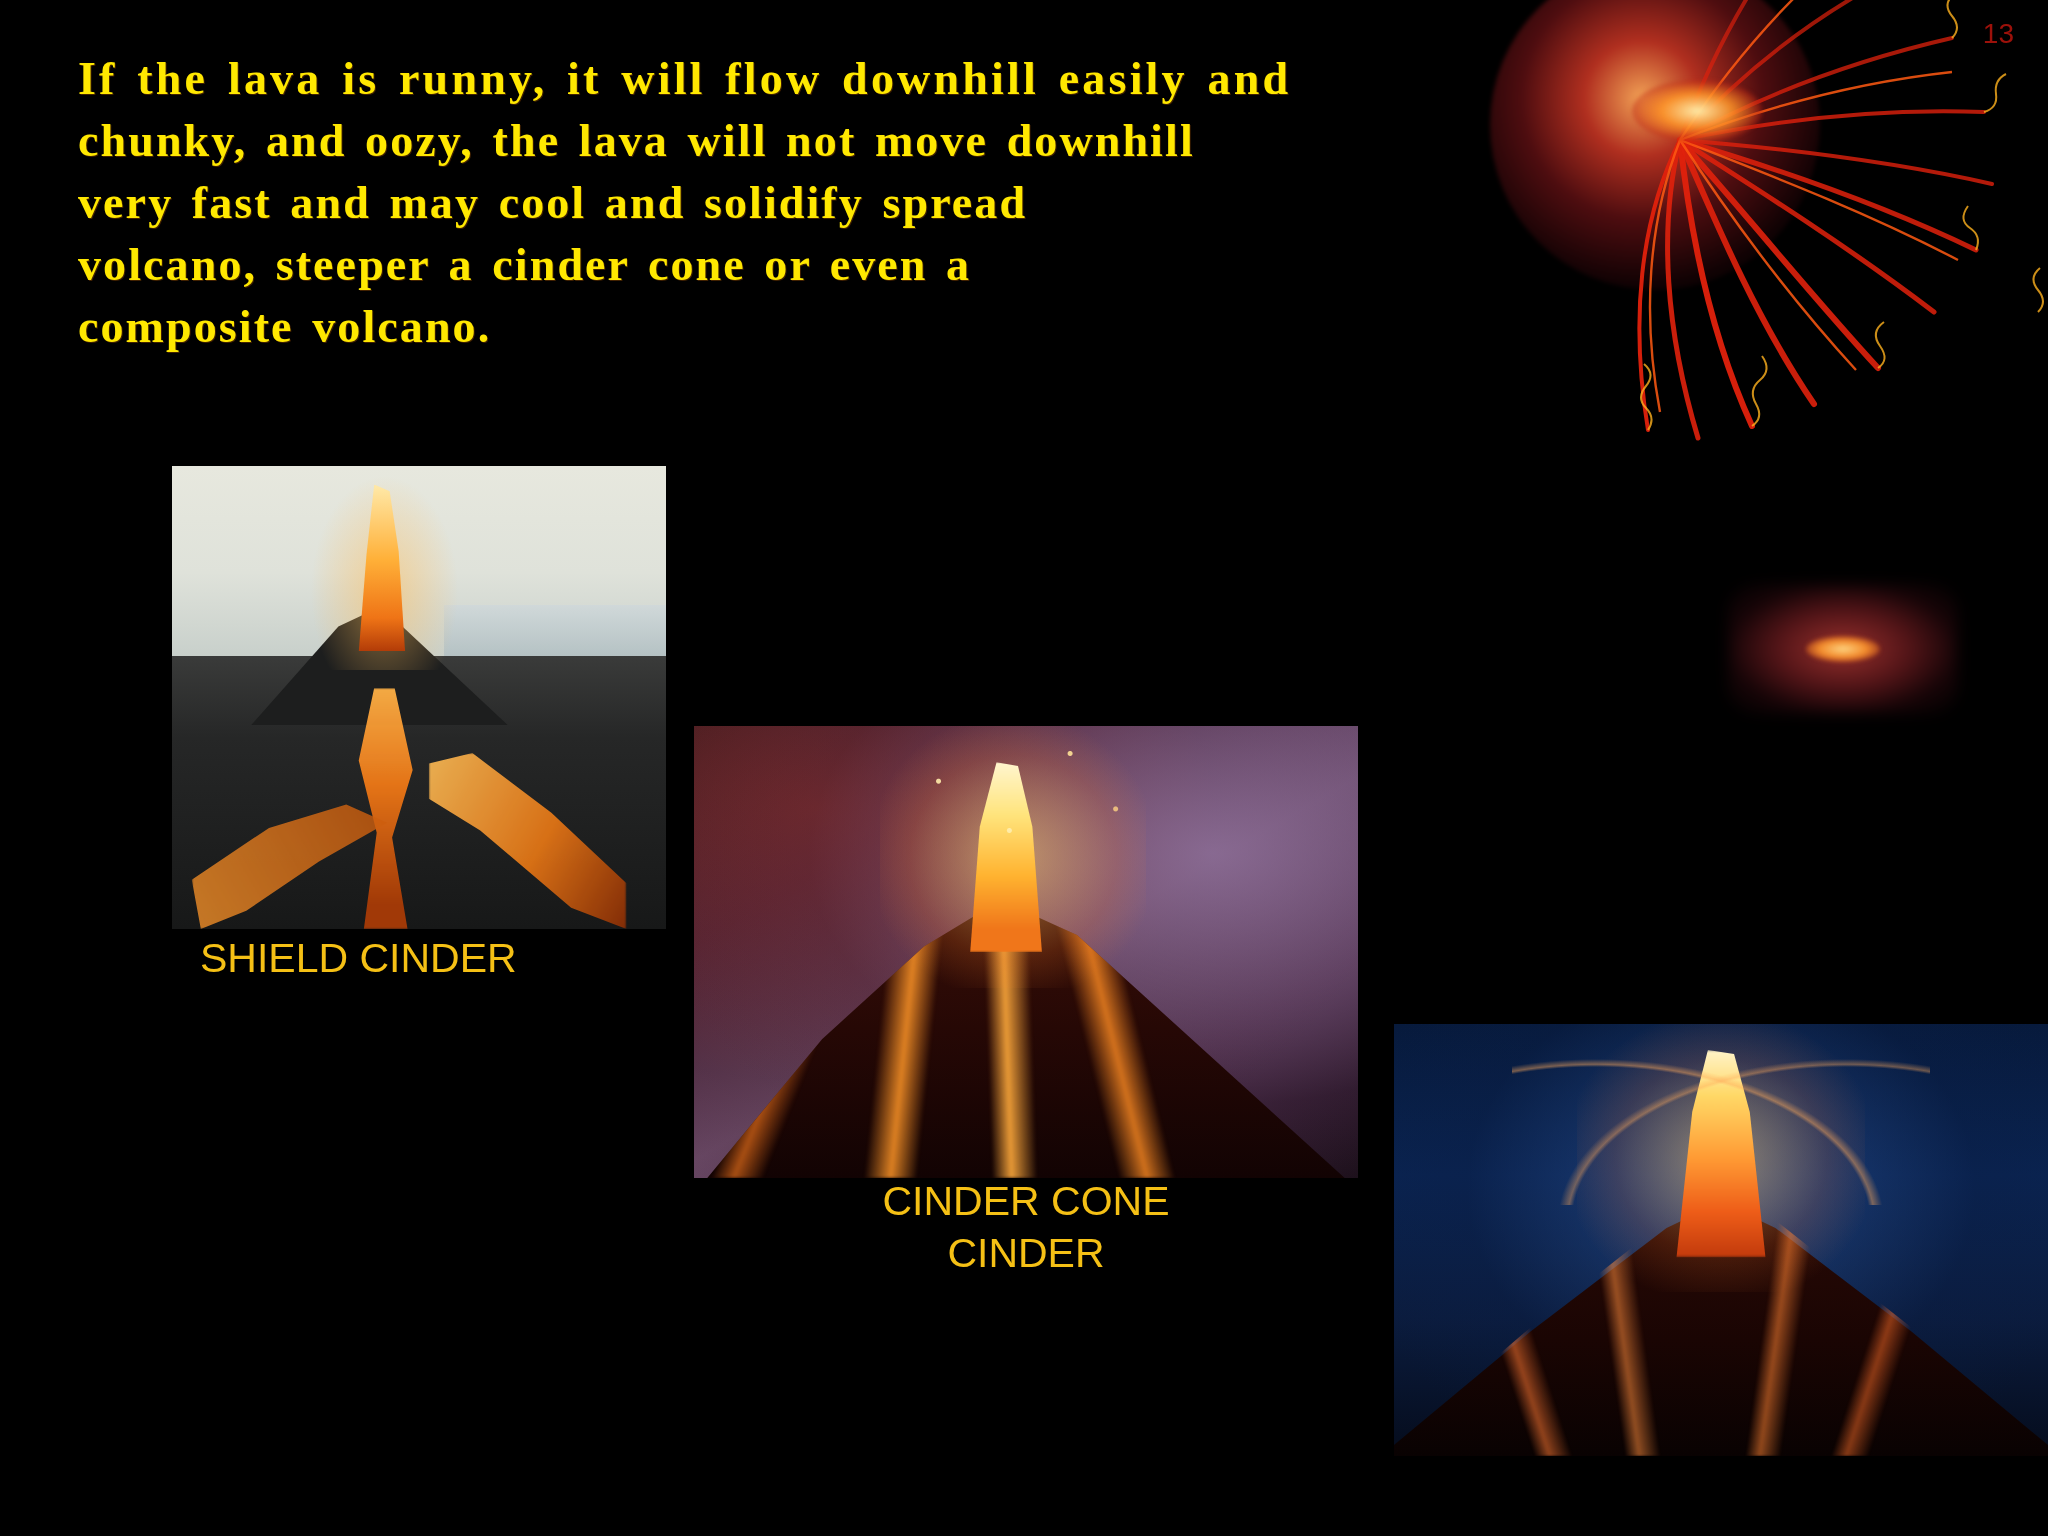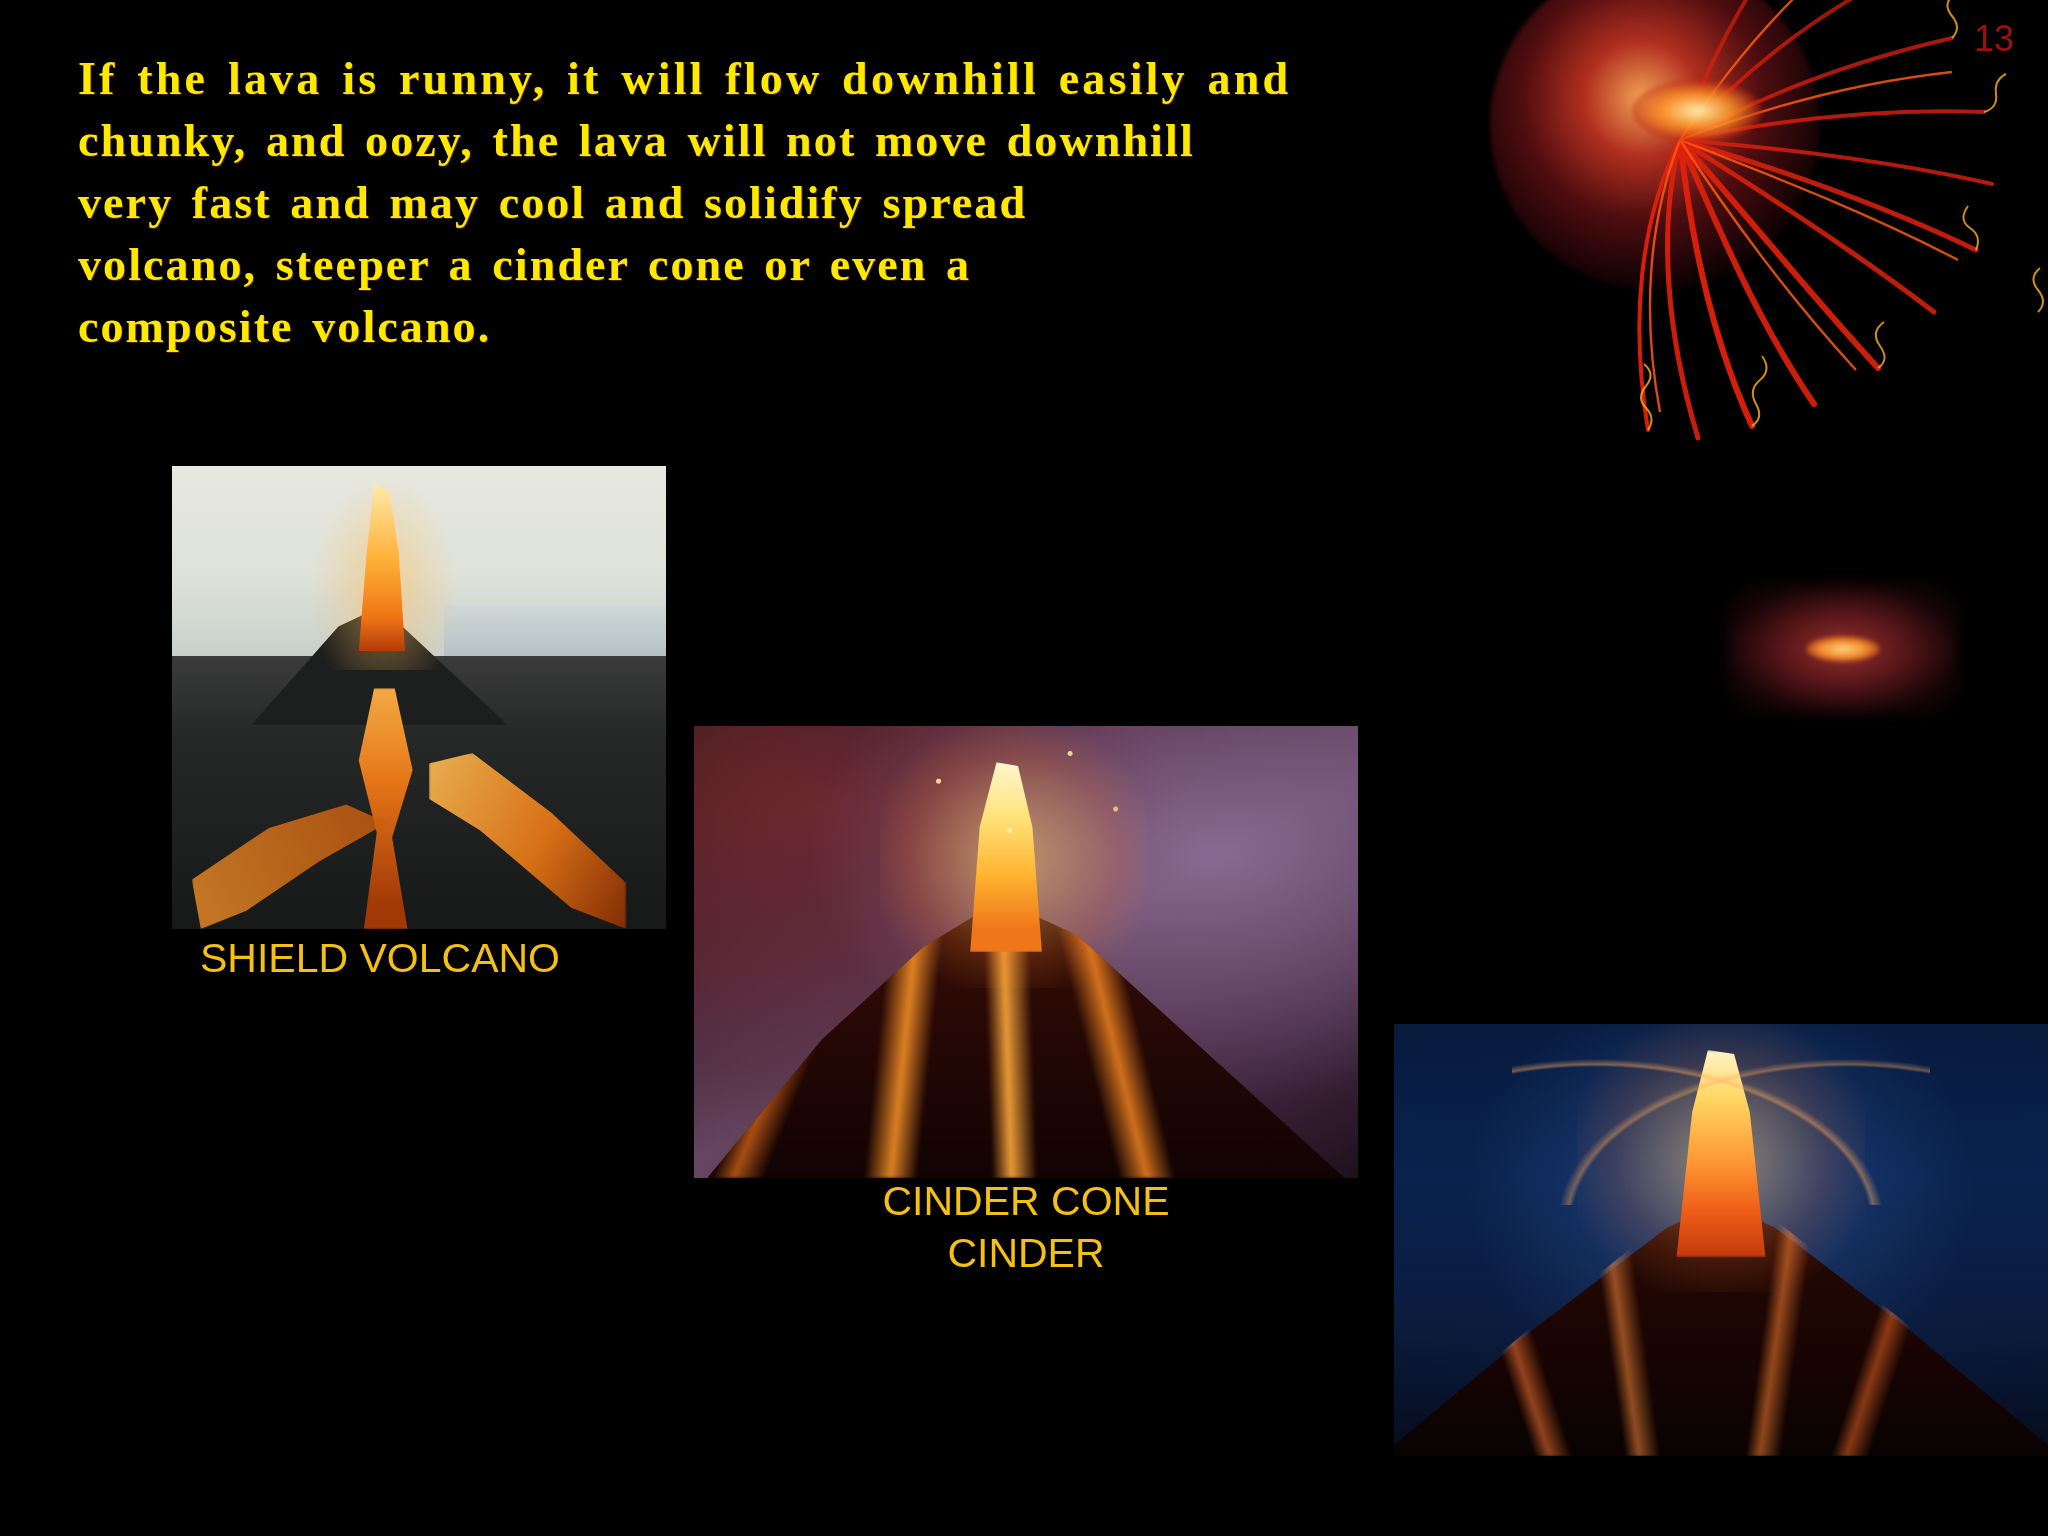--- a/index.html
+++ b/index.html
@@ -50,21 +50,21 @@
       rgba(70,14,22,.32) 70%, rgba(0,0,0,0) 100%);
     filter:blur(7px);}
   #blob .c{position:absolute;left:78px;top:52px;width:74px;height:26px;border-radius:50%;
     background:radial-gradient(ellipse at 50% 50%,
       rgba(255,214,130,.98) 0%, rgba(255,150,45,.9) 45%,
       rgba(190,60,20,.40) 78%, rgba(0,0,0,0) 100%);
     filter:blur(2px);}
 
   
   #pagenum{position:absolute;right:34px;top:18px;z-index:9;
-     font-family:"Liberation Sans",sans-serif;font-size:36px;color:#b8140c;opacity:.85;}
+     font-family:"Liberation Sans",sans-serif;font-size:28px;color:#b8140c;opacity:.85;}
 
   
   .photo{position:absolute;overflow:hidden;z-index:5;}
   .cap{position:absolute;z-index:7;color:#f5c015;
        font-family:"Liberation Sans",sans-serif;font-size:41px;line-height:52px;
        white-space:nowrap;}
   .cap.ctr{text-align:center;white-space:normal;margin-top:23px;}
 
   
   #p-shield{left:172px;top:466px;width:494px;height:463px;
@@ -218,21 +218,21 @@
     <div class="sky"></div>
     <div class="sea"></div>
     <div class="ground"></div>
     <div class="cone"></div>
     <div class="fglow"></div>
     <div class="fount"></div>
     <div class="flow1"></div>
     <div class="flow2"></div>
     <div class="flow3"></div>
   </div>
-  <div class="cap" id="cap-shield">SHIELD VOLCANO</div>
+  <div class="cap" id="cap-shield">SHIELD CINDER</div>
 
   <div class="photo" id="p-cinder">
     <div class="sky"></div>
     <div class="cone"></div>
     <div class="lava"></div>
     <div class="fglow"></div>
     <div class="fountain"></div>
     <div class="spark"></div>
   </div>
   <div class="cap ctr" id="cap-cinder">

